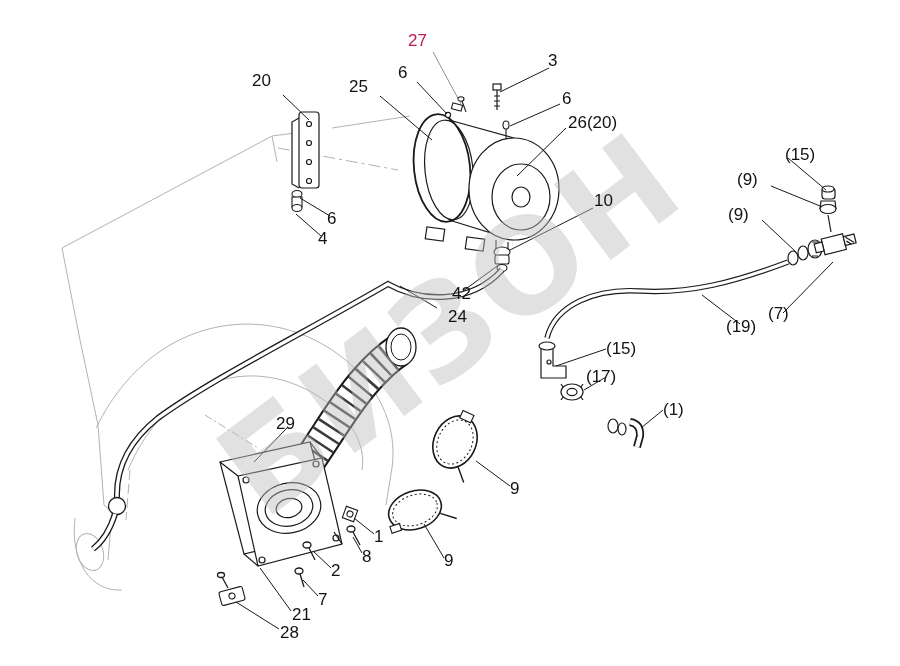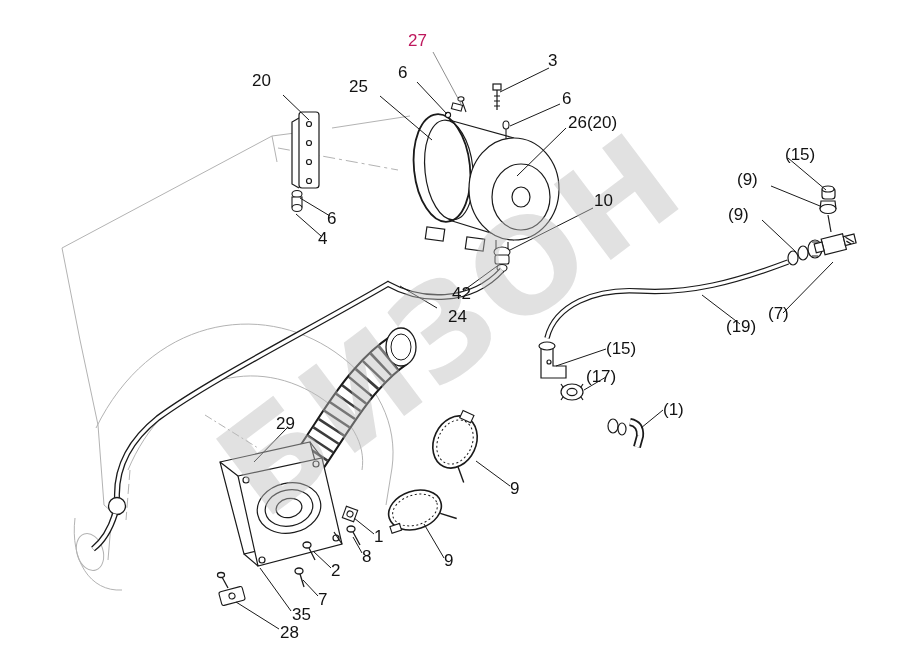--- a/index.html
+++ b/index.html
@@ -265,16 +265,16 @@
   <div class="lbl" style="left:606px;top:340px">(15)</div>
   <div class="lbl" style="left:586px;top:368px">(17)</div>
   <div class="lbl" style="left:663px;top:401px">(1)</div>
   <div class="lbl" style="left:276px;top:415px">29</div>
   <div class="lbl" style="left:510px;top:480px">9</div>
   <div class="lbl" style="left:374px;top:528px">1</div>
   <div class="lbl" style="left:362px;top:548px">8</div>
   <div class="lbl" style="left:444px;top:552px">9</div>
   <div class="lbl" style="left:331px;top:562px">2</div>
   <div class="lbl" style="left:318px;top:591px">7</div>
-  <div class="lbl" style="left:292px;top:606px">35</div>
+  <div class="lbl" style="left:292px;top:606px">21</div>
   <div class="lbl" style="left:280px;top:624px">28</div>
 
 </div>
 
 </body></html>

